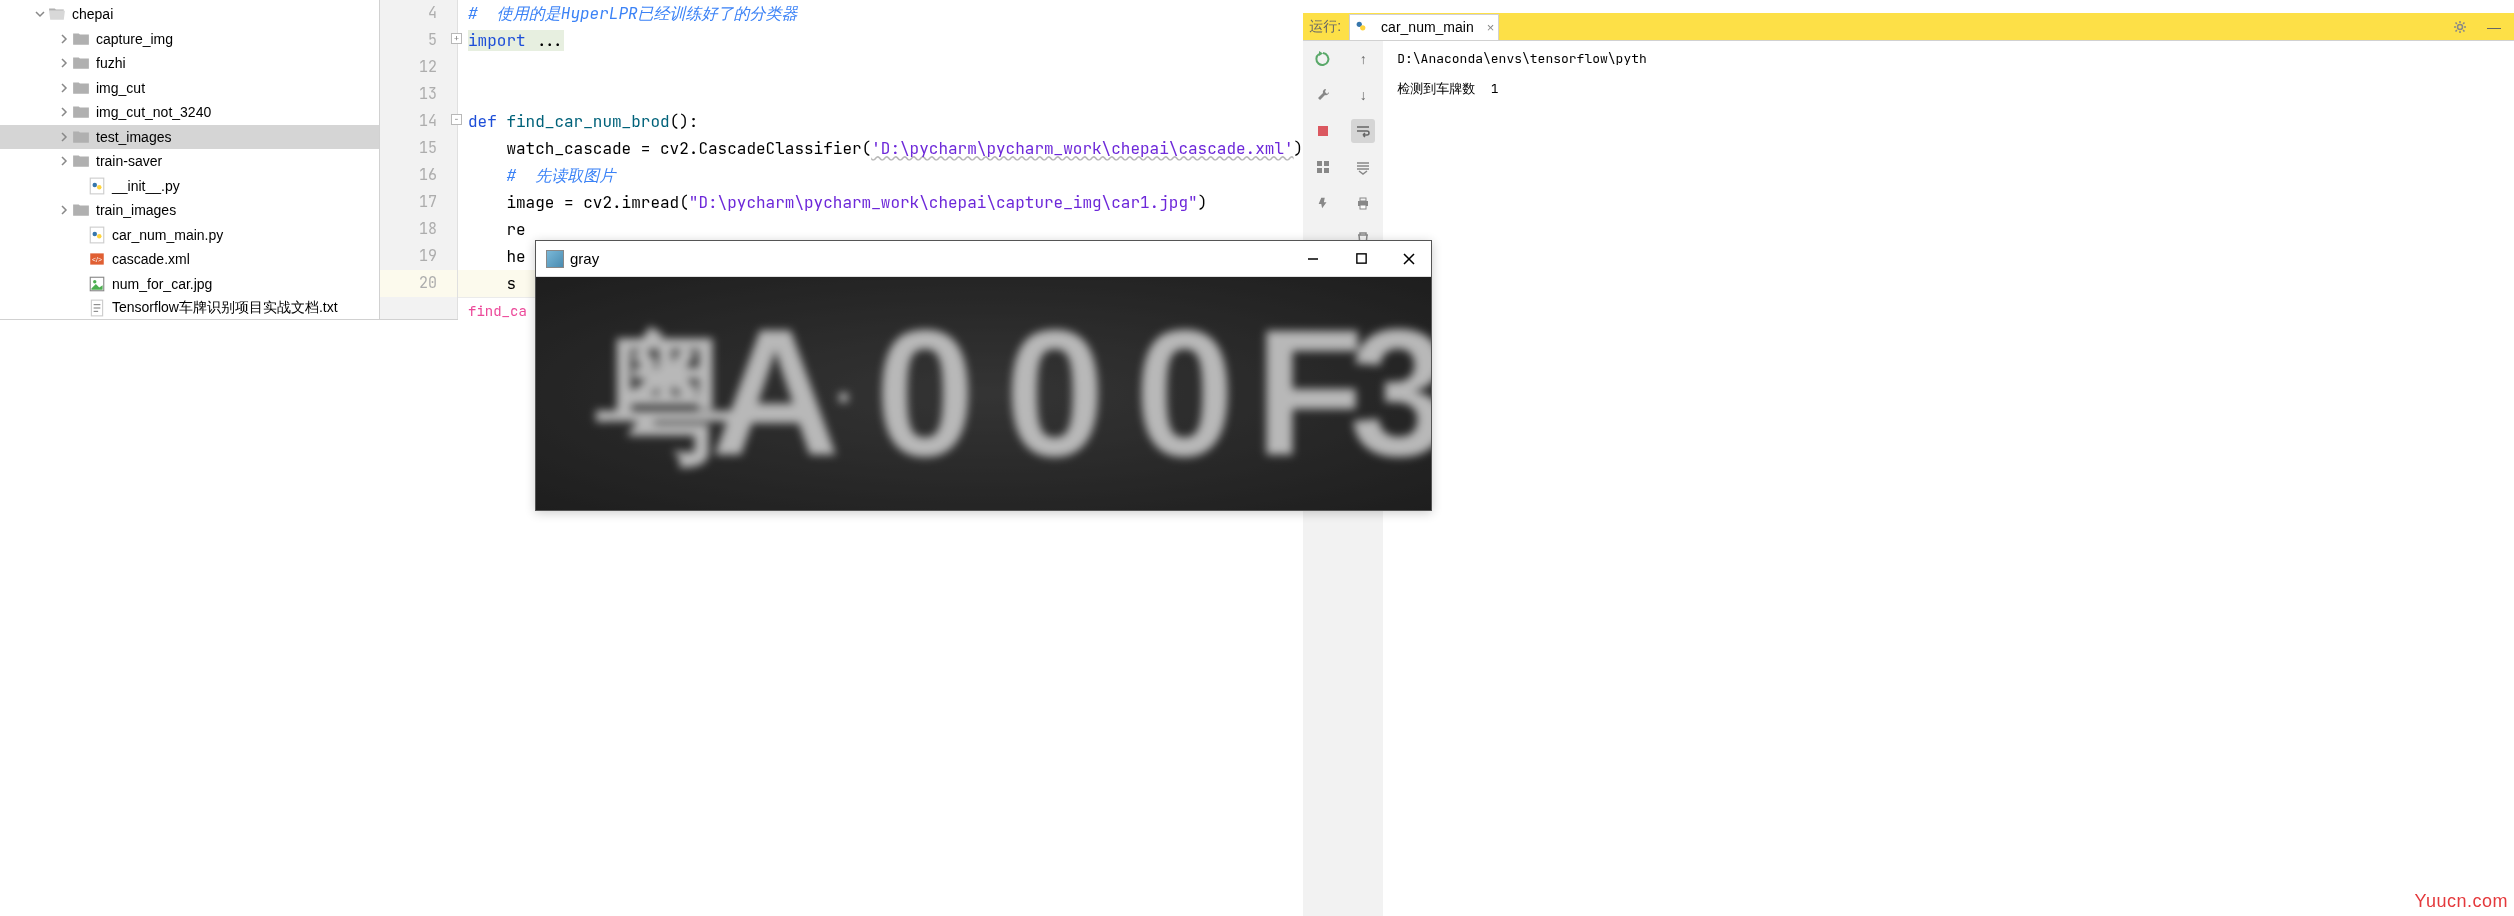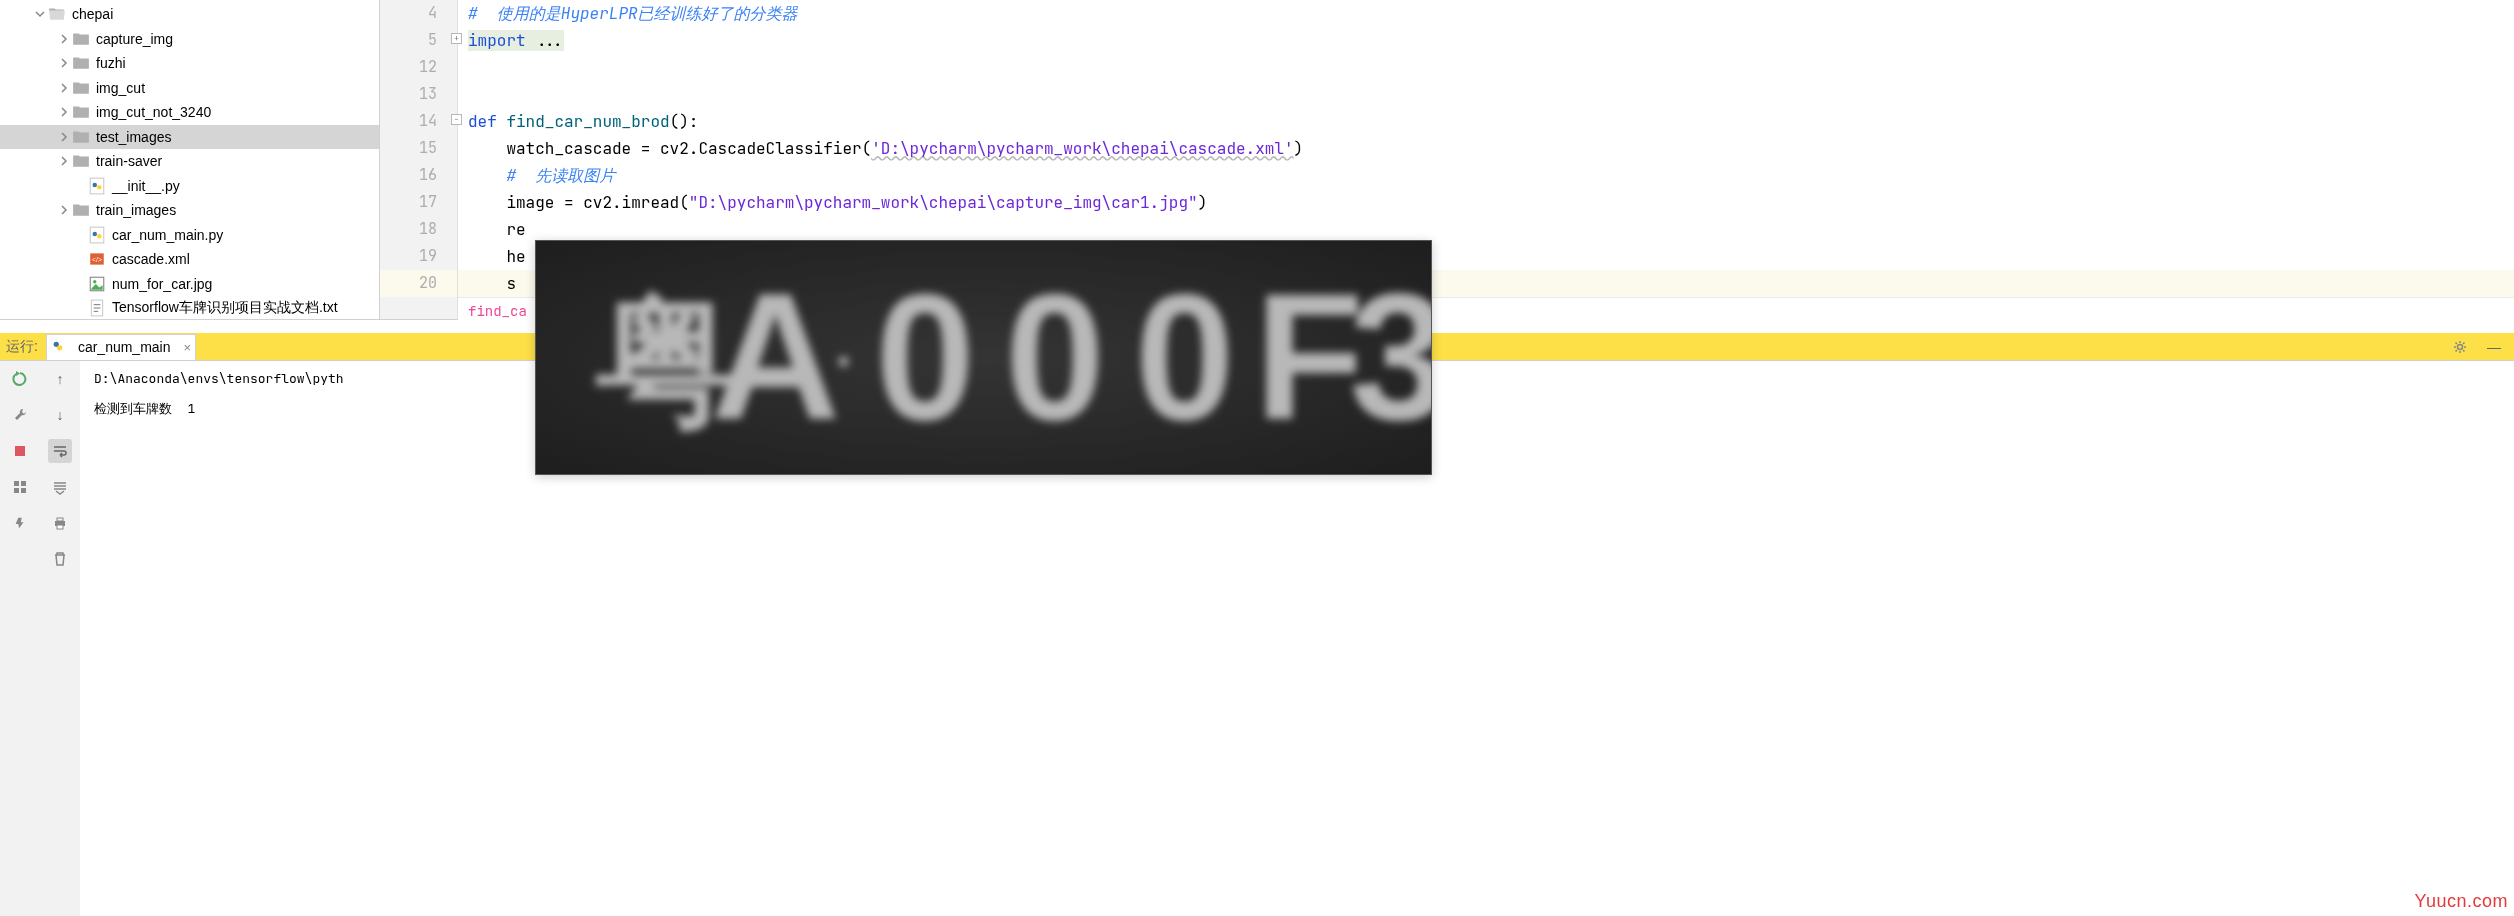--- a/index.html
+++ b/index.html
@@ -1,18 +1,18 @@
 <!DOCTYPE html>
 <html><head>
   <meta charset="utf-8">
   <style>
     * { margin: 0; padding: 0; box-sizing: border-box; }
     body { font-family: -apple-system, "Segoe UI", Arial, sans-serif; font-size: 14px; background: #fff; color: #000; width: 2514px; height: 916px; overflow: hidden; position: relative; }
     
-    .ide-container { display: flex; flex-direction: column; height: 100%; justify-content: space-between; }
+    .ide-container { display: flex; flex-direction: row; height: 100%; justify-content: space-between; }
     
     .top-row { display: flex; height: 320px; border-bottom: 1px solid #d1d1d1; }
     
     
     .project-tree { width: 380px; border-right: 1px solid #d1d1d1; overflow: hidden; background: #fff; padding-top: 2px; }
     .tree-item { display: flex; align-items: center; height: 24.5px; cursor: pointer; white-space: nowrap; }
     .tree-item.selected { background: #d5d5d5; }
     .tree-expand { width: 16px; height: 16px; display: inline-flex; align-items: center; justify-content: center; color: #888; }
     .tree-expand.none { visibility: hidden; }
     .tree-icon { width: 18px; height: 18px; margin-right: 6px; display: inline-flex; align-items: center; justify-content: center; }
@@ -354,20 +354,41 @@
       </div>
       <div class="console">
         <div class="console-path">D:\Anaconda\envs\tensorflow\pyth</div>
         <div class="console-out"><span>检测到车牌数</span>&nbsp;&nbsp;<span>1</span></div>
       </div>
     </div>
   </div>
 </div>
 
 <div class="float-window">
+  <div class="float-titlebar">
+    <span class="float-title-icon"></span>
+    <span class="float-title">gray</span>
+    <div class="float-controls">
+      <span class="float-ctrl">
+          <svg width="14" height="14" viewBox="0 0 14 14">
+            <line x1="2" y1="7" x2="12" y2="7" stroke="#000" stroke-width="1.5"></line>
+          </svg>
+        </span>
+      <span class="float-ctrl">
+          <svg width="13" height="13" viewBox="0 0 14 14">
+            <rect x="2" y="2" width="10" height="10" fill="none" stroke="#000" stroke-width="1.5"></rect>
+          </svg>
+        </span>
+      <span class="float-ctrl">
+          <svg width="14" height="14" viewBox="0 0 14 14">
+            <path d="M2 2 L12 12 M12 2 L2 12" stroke="#000" stroke-width="1.5"></path>
+          </svg>
+        </span>
+    </div>
+  </div>
   <div class="float-image">
     <svg class="plate-svg" viewBox="0 0 897 233" preserveAspectRatio="none">
       <defs>
         <filter id="blur">
             <feGaussianBlur stdDeviation="4"></feGaussianBlur>
           </filter>
         <radialGradient id="vign" cx="50%" cy="50%" r="70%">
           <stop offset="0%" stop-color="#3a3a3a"></stop>
           <stop offset="100%" stop-color="#181818"></stop>
         </radialGradient>

